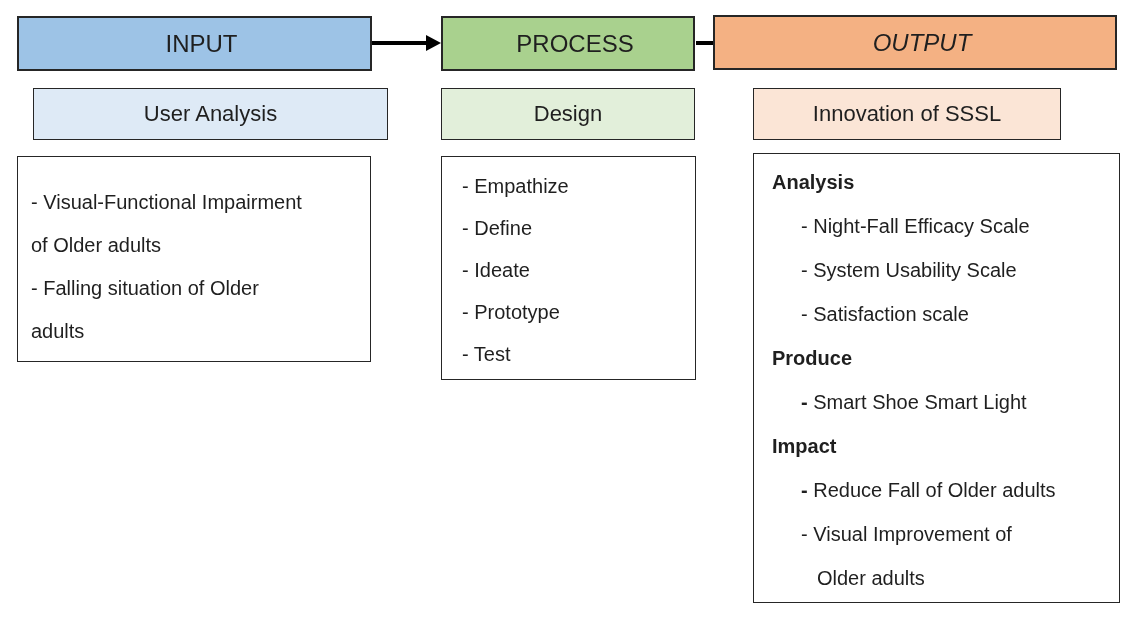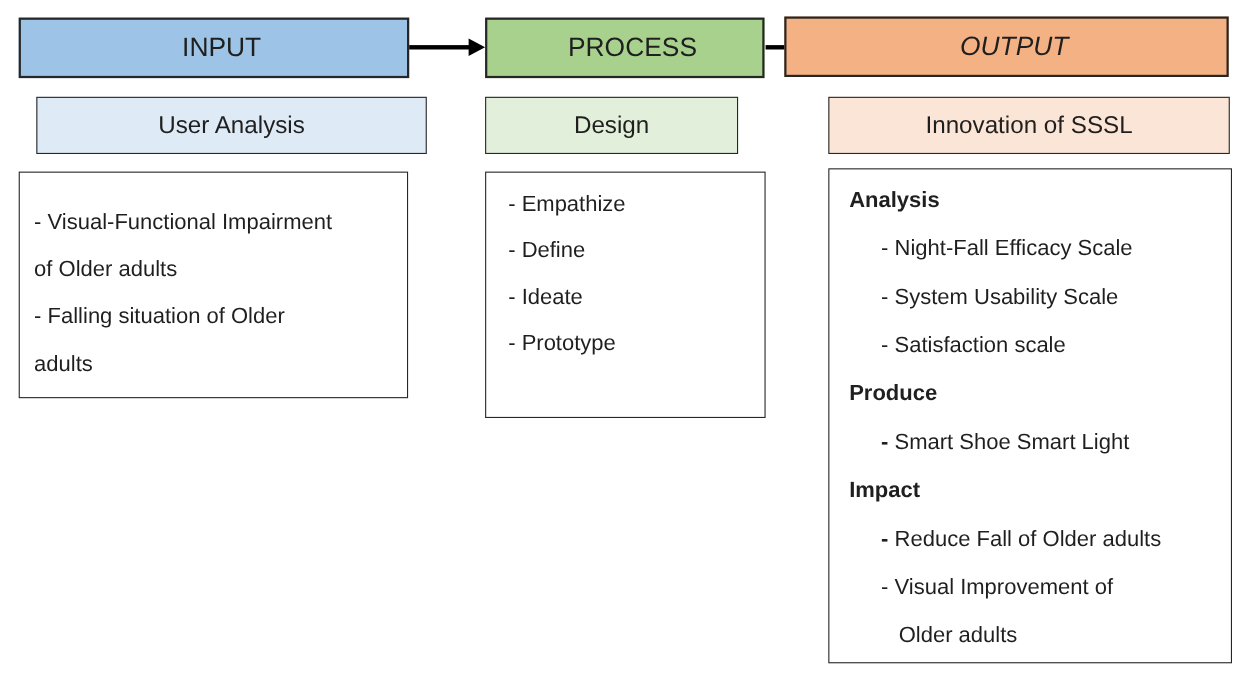--- a/index.html
+++ b/index.html
@@ -14,25 +14,25 @@
   .hdr{ display:flex; align-items:center; justify-content:center; font-size:24px;padding-left:14px; }
   .sub{ display:flex; align-items:center; justify-content:center; font-size:22px; border-width:1.5px; }
   .bodybox{ border-width:1.5px; font-size:20px; background:#fff; }
 
   
   #input-hdr   { left:17px;  top:16px;  width:355px; height:55px; background:var(--input_header_bg); }
   #input-sub   { left:17px;  top:88px;  width:355px; height:52px; background:var(--input_sub_bg);margin-left:16px; }
   #input-body  { left:17px;  top:156px; width:354px; height:206px; padding:24px 53px 0 13px; line-height:43px; }
   
   #process-hdr { left:441px; top:16px;  width:254px; height:55px; background:var(--process_header_bg); }
-  #process-sub { left:441px; top:88px;  width:230px; height:52px; background:var(--process_sub_bg); }
+  #process-sub { left:441px; top:88px;  width:254px; height:52px; background:var(--process_sub_bg); }
   #process-body{ left:441px; top:156px; width:255px; height:224px; padding:8px 10px 0 20px; line-height:42px; }
   
   #output-hdr  { left:713px; top:15px;  width:404px; height:55px; background:var(--output_header_bg);font-style:italic; }
-  #output-sub  { left:753px; top:88px;  width:365px; height:52px; background:var(--output_sub_bg); }
+  #output-sub  { left:753px; top:88px;  width:308px; height:52px; background:var(--output_sub_bg); }
   #output-body { left:753px; top:153px; width:367px; height:450px; padding:6px 8px 0 18px; line-height:44px; }
 
   .sec-heading{ font-weight:bold; }
   .oitem{ padding-left:29px; }
   .oitem.hang{ padding-left:45px; text-indent:-16px; max-width:270px; }
   .bold-dash::first-letter{ font-weight:bold; }
 
   .arrow{ position:absolute; top:41px; height:4px; background:var(--arrow,#000); }
   .arrow::after{
     content:""; position:absolute; right:-14px; top:50%; transform:translateY(-50%);
@@ -61,20 +61,21 @@
   <div class="box bodybox" id="input-body">
     <div class="item">- Visual-Functional Impairment of Older adults</div>
     <div class="item">- Falling situation of Older adults</div>
   </div>
 
   <div class="box bodybox" id="process-body">
     <div class="item">- Empathize</div>
     <div class="item">- Define</div>
     <div class="item">- Ideate</div>
     <div class="item">- Prototype</div>
+    <div class="item">- Test</div>
   </div>
 
   <div class="box bodybox" id="output-body">
     <div class="sec-heading">Analysis</div>
     <div class="oitem">- Night-Fall Efficacy Scale</div>
     <div class="oitem">- System Usability Scale</div>
     <div class="oitem">- Satisfaction scale</div>
 
     <div class="sec-heading">Produce</div>
     <div class="oitem bold-dash">- Smart Shoe Smart Light</div>

